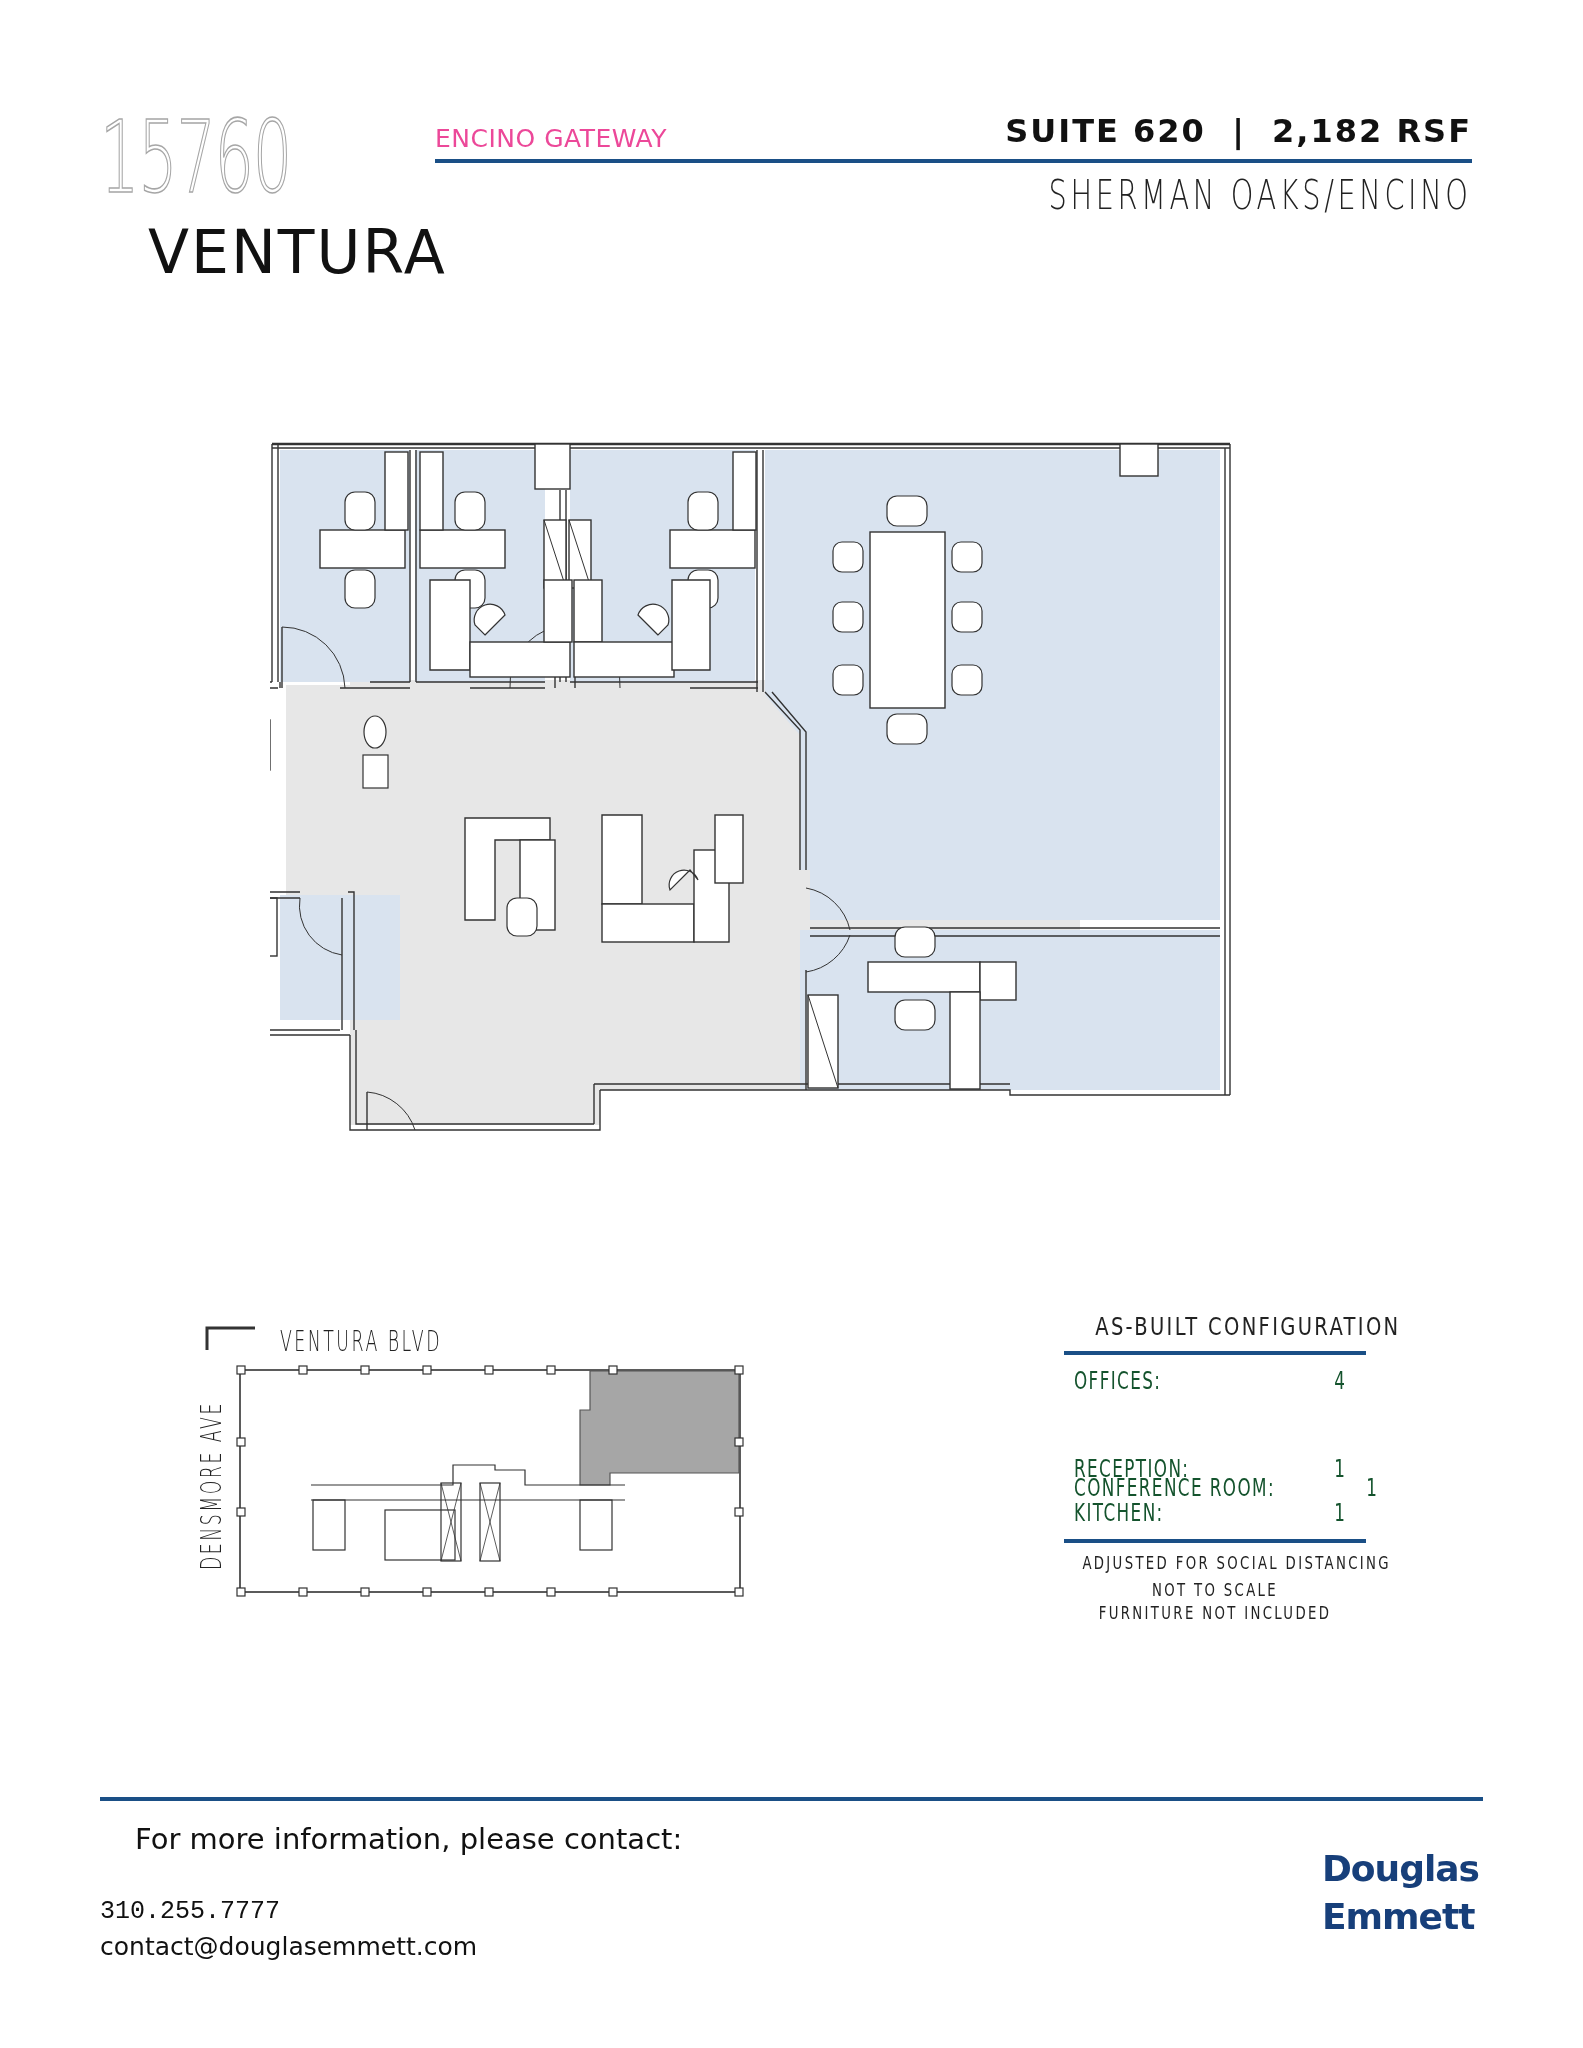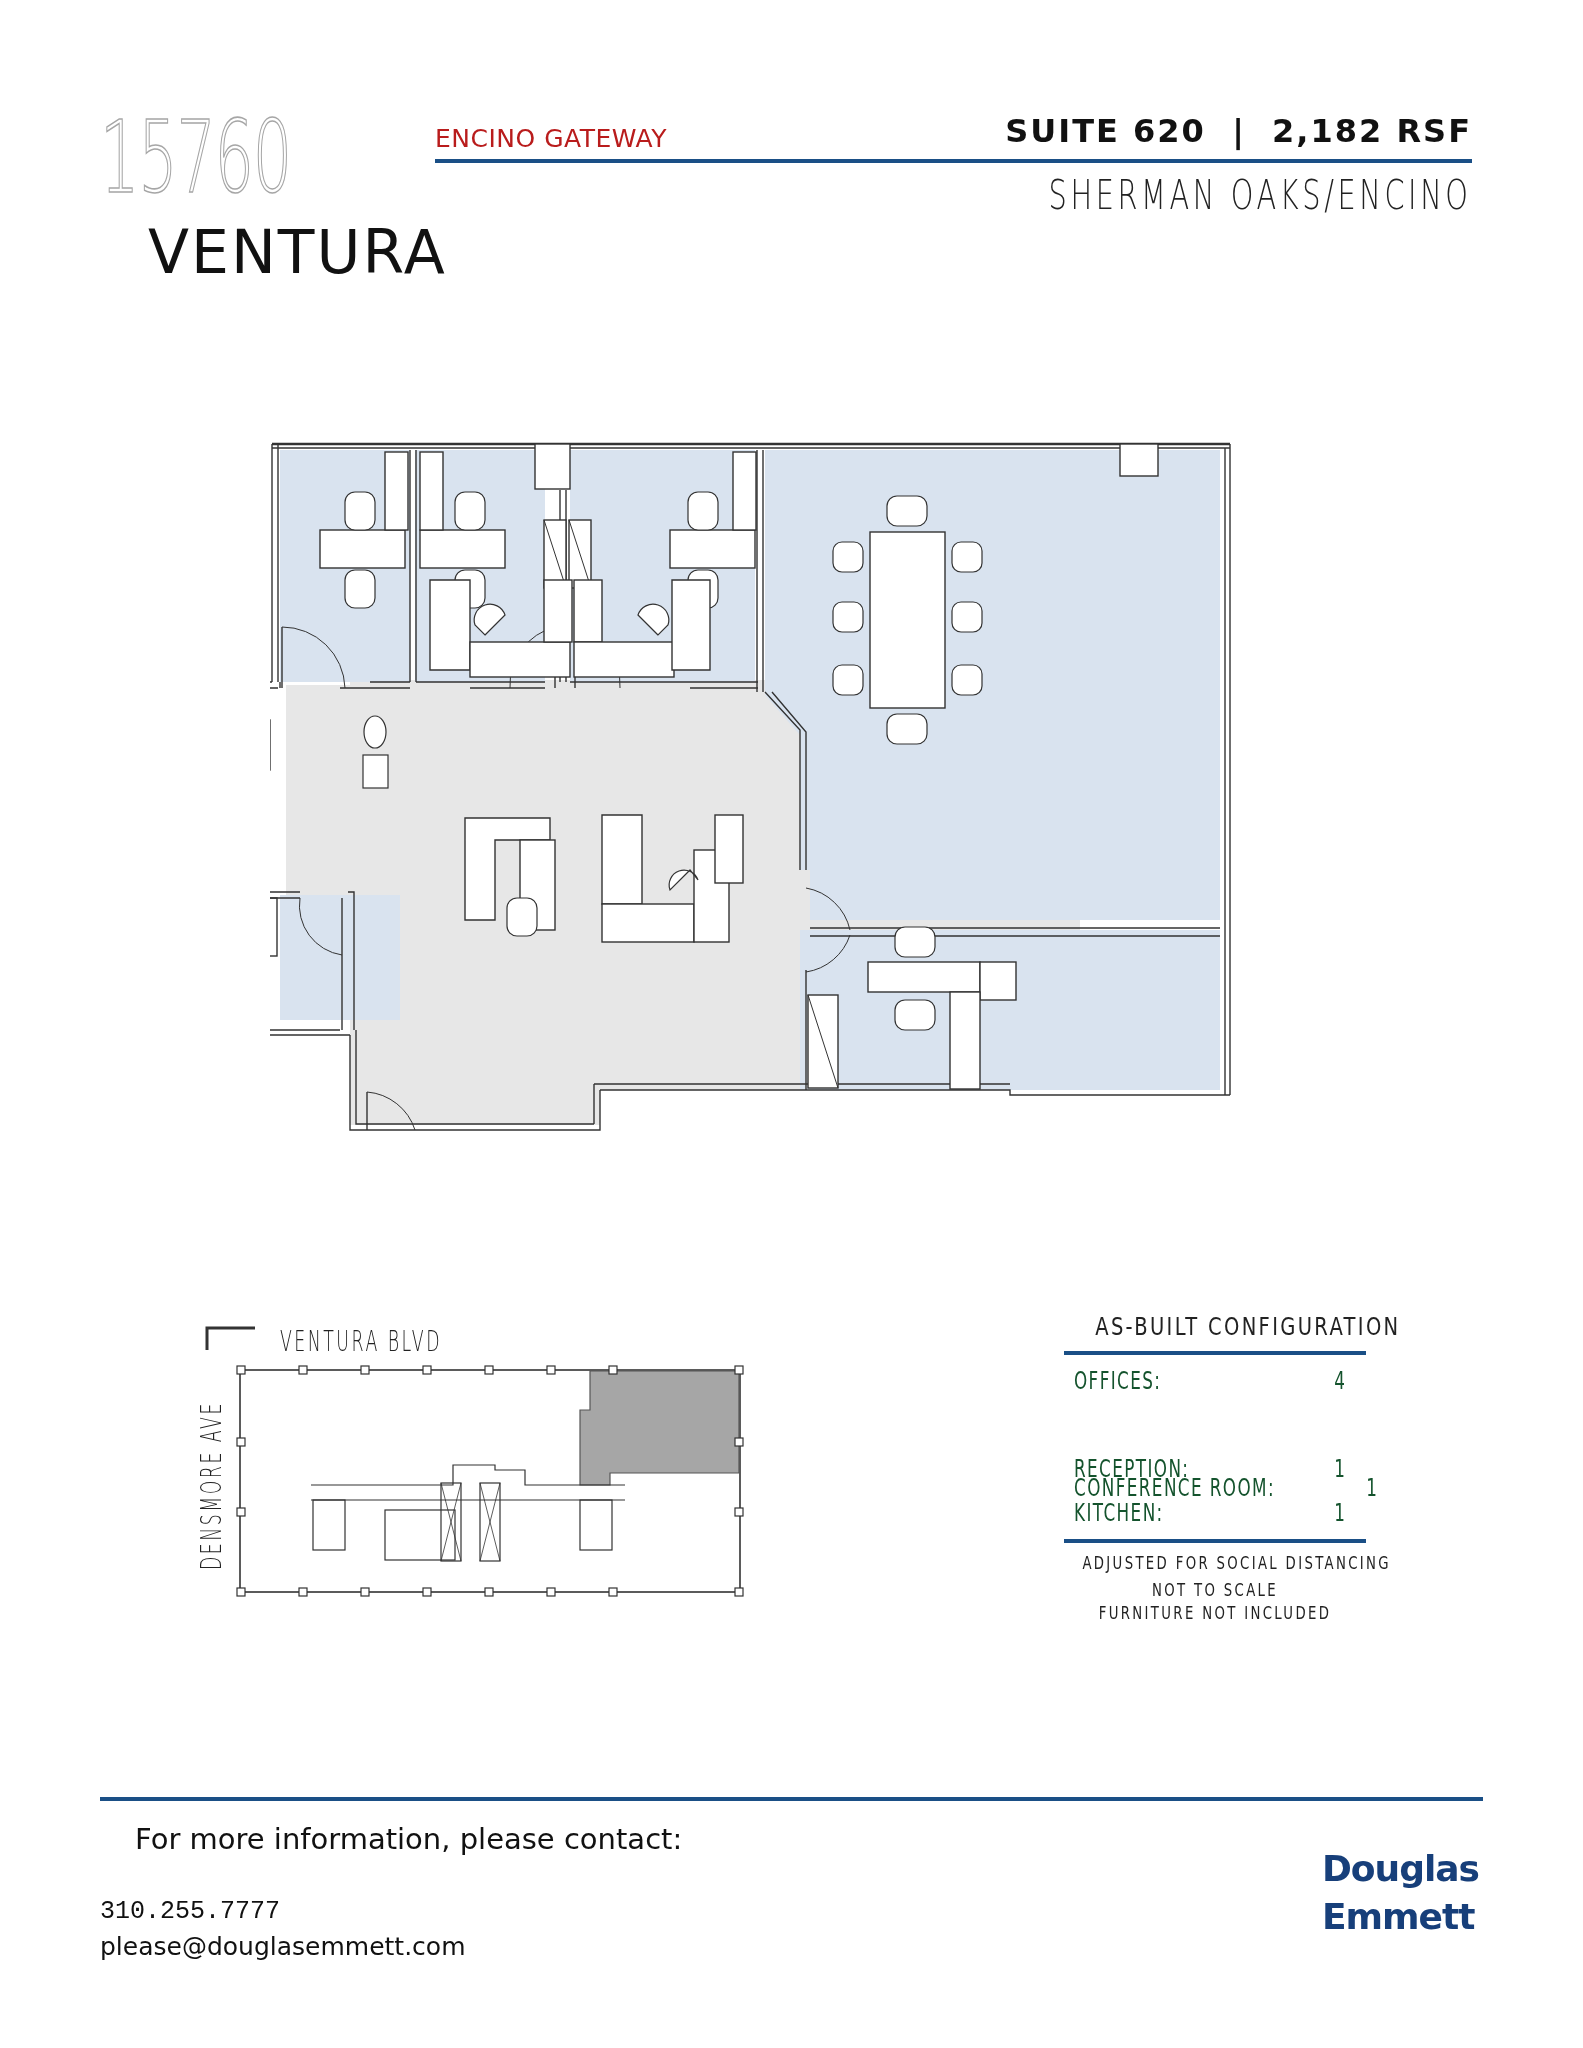--- a/index.html
+++ b/index.html
@@ -2,21 +2,21 @@
 <html><head>
 <meta charset="utf-8">
 <style>
   html, body { margin: 0; padding: 0; background: #ffffff; }
   body { width: 1583px; height: 2048px; position: relative; overflow: hidden; font-family: "Liberation Sans", sans-serif; color: #111; }
   .abs { position: absolute; }
 
   
   .addr-num { left: 100px; top: 108px; font-size: 100px; font-weight: 300; color: #ffffff; -webkit-text-stroke: 1.6px #a6a6a6; letter-spacing: -2px; line-height: 1; transform: scaleX(0.62); transform-origin: left top; font-family: "DejaVu Sans", sans-serif; }
   .addr-street { left: 100px; top: 222px; font-size: 60px; color: #111; letter-spacing: 2px; line-height: 1; font-family: "DejaVu Sans", sans-serif; font-weight: 400; margin-left: 48px; }
-  .bldg-name { left: 435px; top: 124px; font-size: 25px; color: #b91c1c; letter-spacing: 0.5px; font-family: "DejaVu Sans", sans-serif; }
+  .bldg-name { left: 435px; top: 124px; font-size: 25px; color: #ec4899; letter-spacing: 0.5px; font-family: "DejaVu Sans", sans-serif; }
   .hdr-rule { left: 435px; top: 159px; width: 1037px; height: 4px; background: #1a4f86; }
   .suite { right: 111px; top: 112px; font-size: 32px; color: #111; letter-spacing: 2px; font-family: "DejaVu Sans", sans-serif; white-space: pre; font-weight: bold; }
   .market { right: 111px; top: 172px; font-size: 40px; color: #222; letter-spacing: 5px; transform: scaleX(0.72); transform-origin: right top; font-family: "DejaVu Sans", sans-serif; font-weight: 300; white-space: nowrap; }
 
   
   .plan { left: 270px; top: 430px; }
 
   
   .keyplan { left: 195px; top: 1320px; }
   .street-h { left: 280px; top: 1325px; font-size: 28px; letter-spacing: 4px; transform: scaleX(0.62); transform-origin: left top; font-family: "DejaVu Sans", sans-serif; font-weight: 300; white-space: nowrap; color: #222; }
@@ -240,17 +240,17 @@
   <span class="val">1</span>
 </div>
 <div class="abs cfg-rule-bot"></div>
 <div class="abs note" style="top:1553px">ADJUSTED FOR SOCIAL DISTANCING</div>
 <div class="abs note" style="top:1580px">NOT TO SCALE</div>
 <div class="abs note" style="top:1603px">FURNITURE NOT INCLUDED</div>
 
 <div class="abs ftr-rule"></div>
 <div class="abs ftr-contact">For more information, please contact:</div>
 <div class="abs ftr-phone">310.255.7777</div>
-<div class="abs ftr-email">please@douglasemmett.com</div>
+<div class="abs ftr-email">contact@douglasemmett.com</div>
 <div class="abs logo">
   <div>Douglas</div>
   <div>Emmett</div>
 </div>
 
 </body></html>

